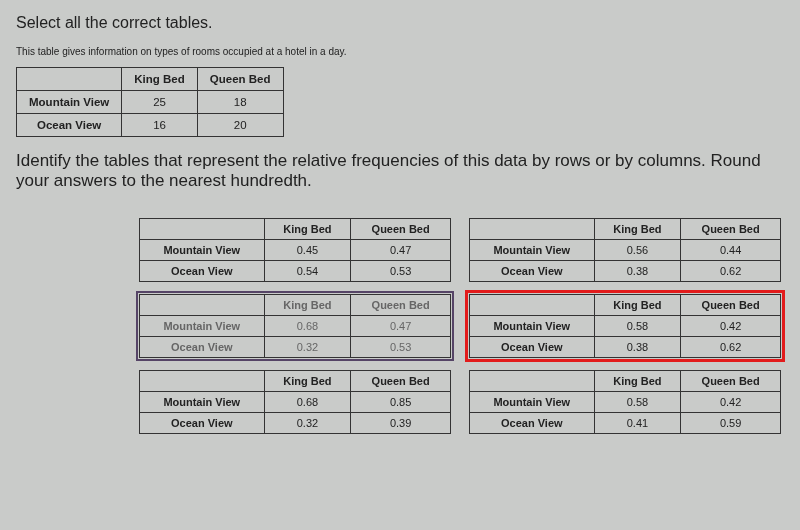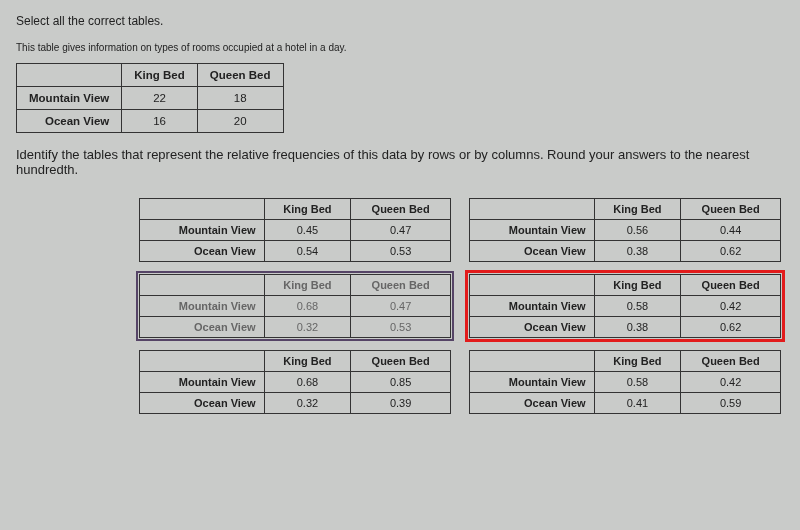--- a/index.html
+++ b/index.html
@@ -7,32 +7,32 @@
     margin: 0;
     padding: 12px 16px;
     width: 800px;
     height: 530px;
     background: #c9cbc9;
     font-family: Arial, sans-serif;
     font-size: 11.5px;
     color: #222;
     overflow: hidden;
   }
-  .prompt-line { margin: 2px 0 14px 0; font-size: 12px; }
+  .prompt-line { margin: 2px 0 14px 0; font-size: 16px; }
   .desc { margin: 0 0 10px 0; font-size: 10px; }
-  .instr { margin: 14px 0 18px 0; font-size: 13px; }
+  .instr { margin: 14px 0 24px 0; font-size: 17px; }
   table { border-collapse: collapse; }
   th, td {
     border: 1px solid #333;
     padding: 4px 10px;
     text-align: center;
     font-weight: normal;
     background: #c9cbc9;
   }
-  .lbl { text-align: right; font-weight: bold; padding: 4px 10px; }
+  .lbl { text-align: center; font-weight: bold; padding: 4px 10px; }
   .hdr { font-weight: bold; }
   .source-tbl td, .source-tbl th { padding: 5px 12px; }
   .grid {
     margin-left: 120px;
     display: grid;
     grid-template-columns: auto auto;
     column-gap: 12px;
     row-gap: 6px;
   }
   .opt { position: relative; padding: 3px; }
@@ -55,21 +55,21 @@
 
 <table class="source-tbl">
   <tbody>
       <tr>
     <td class="lbl"></td>
     <td class="hdr">King Bed</td>
     <td class="hdr">Queen Bed</td>
   </tr>
   <tr>
     <td class="lbl">Mountain View</td>
-    <td>22</td>
+    <td>25</td>
     <td>18</td>
   </tr>
   <tr>
     <td class="lbl">Ocean View</td>
     <td>16</td>
     <td>20</td>
   </tr>
 </tbody>
   </table>
 

